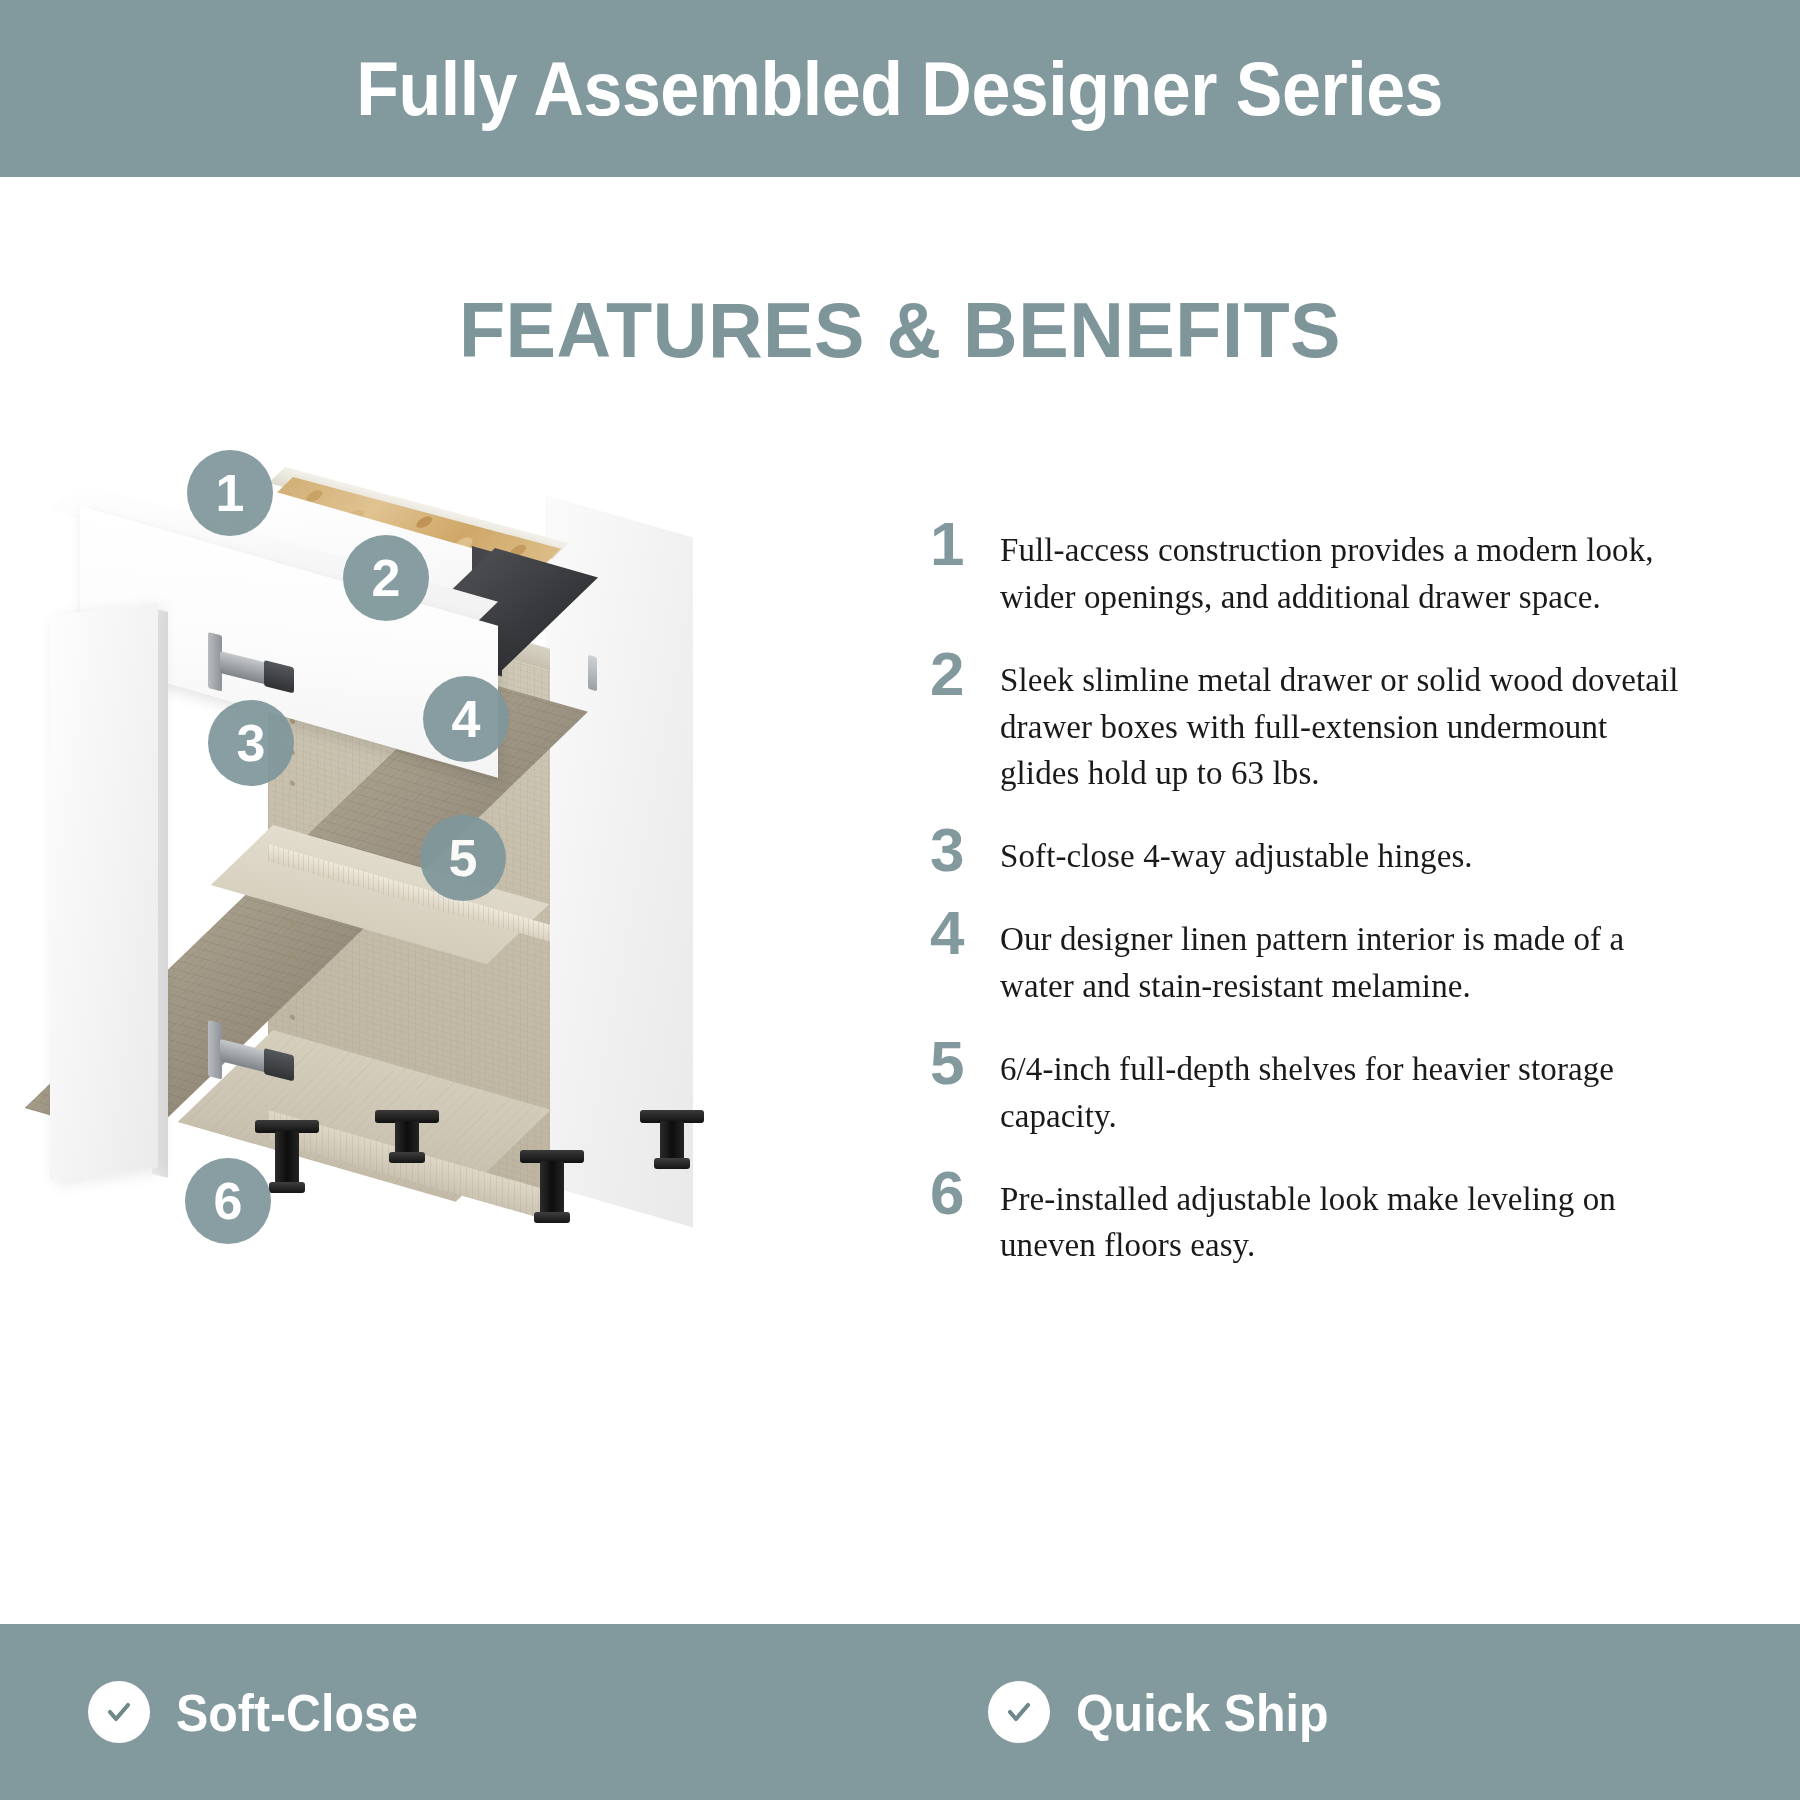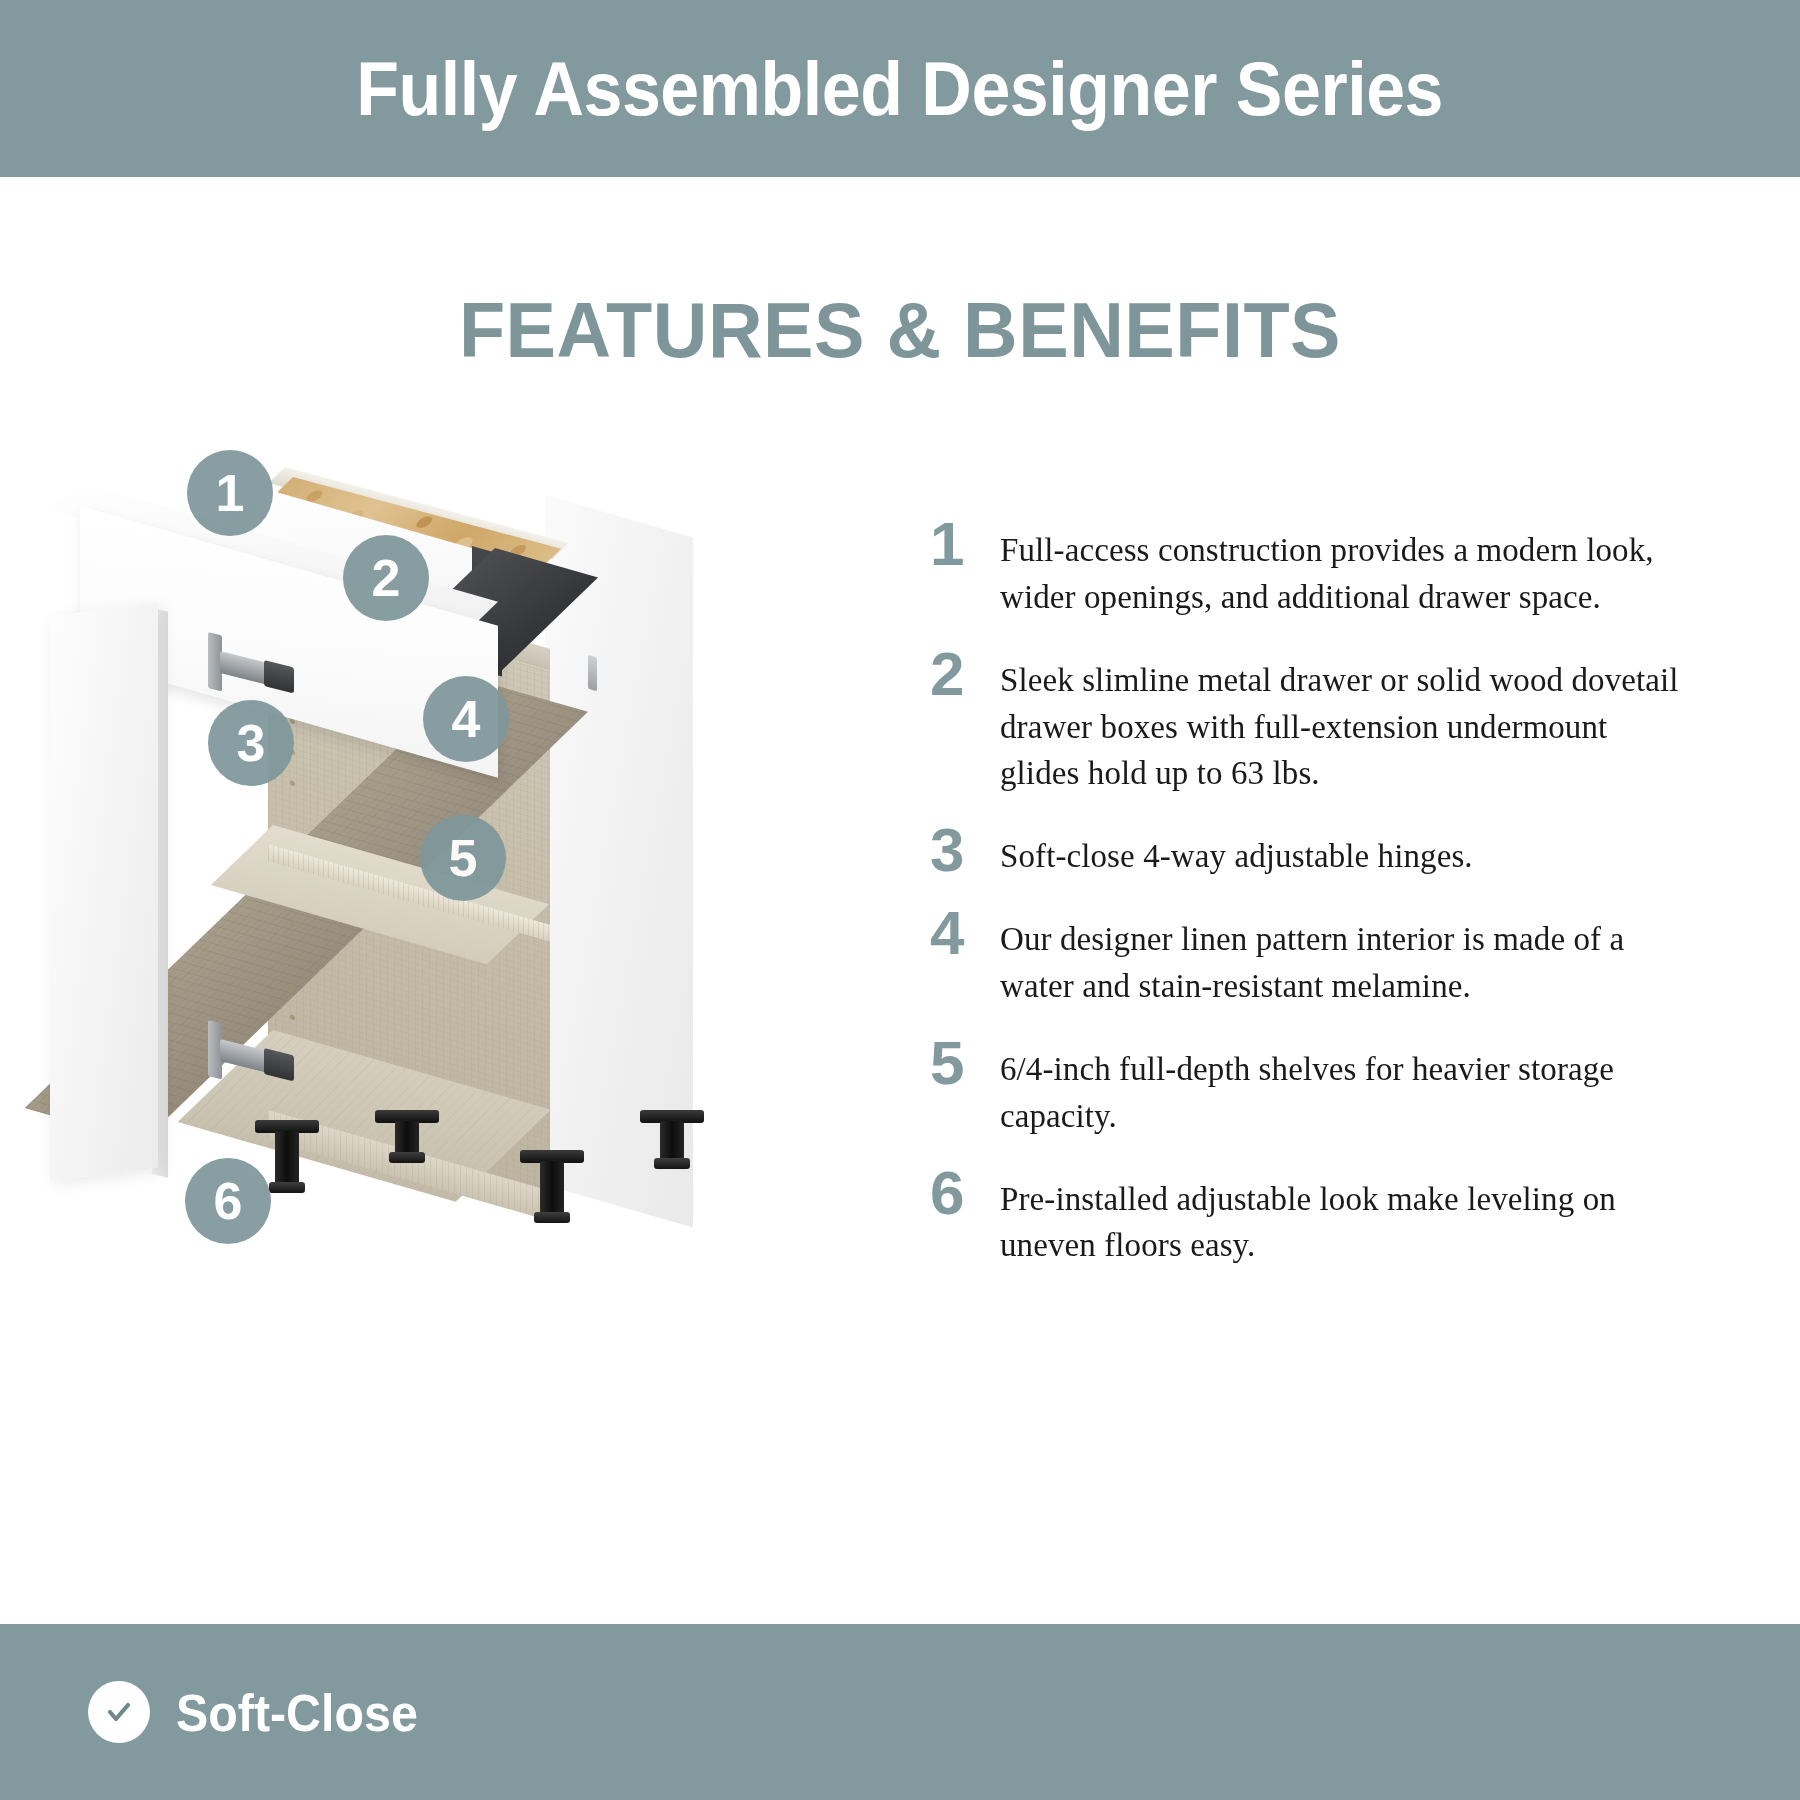--- a/index.html
+++ b/index.html
@@ -487,15 +487,23 @@
 
   <div class="footer-item">
     <span class="footer-check">
       <svg width="34" height="34" viewBox="0 0 34 34">
         <path d="M8 17 L14 24 L26 10" fill="none" stroke="#6f888c" stroke-width="4.2" stroke-linecap="round" stroke-linejoin="round"></path>
       </svg>
     </span>
     <span class="footer-label">Soft-Close</span>
   </div>
 
+  <div class="footer-item">
+    <span class="footer-check">
+      <svg width="34" height="34" viewBox="0 0 34 34">
+        <path d="M8 17 L14 24 L26 10" fill="none" stroke="#6f888c" stroke-width="4.2" stroke-linecap="round" stroke-linejoin="round"></path>
+      </svg>
+    </span>
+    <span class="footer-label">Quick Ship</span>
+  </div>
 
 
 </div>
 
 </body></html>

